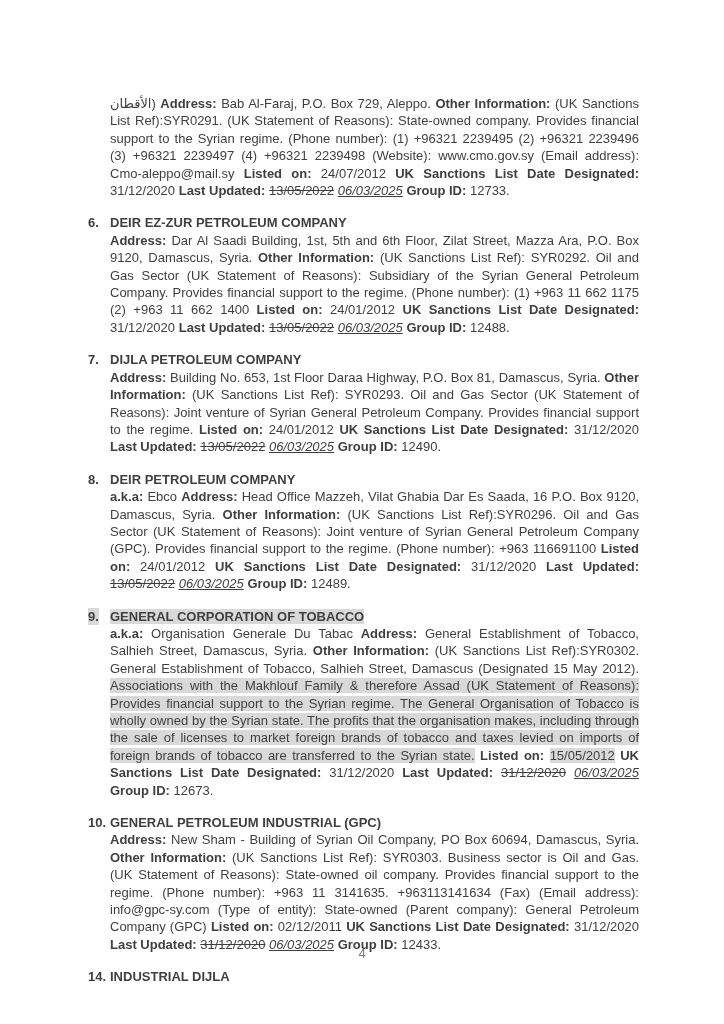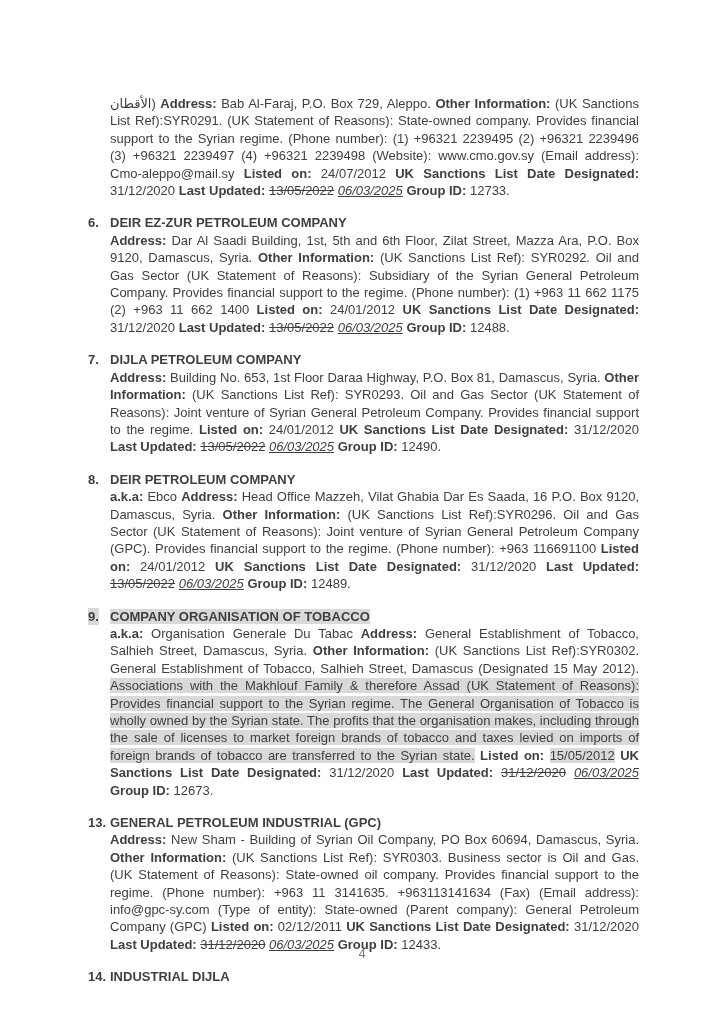--- a/index.html
+++ b/index.html
@@ -79,25 +79,25 @@
           <div class="title"><span>DIJLA PETROLEUM COMPANY</span></div>
           <p class="body"><span class="b">Address:</span><span> Building No. 653, 1st Floor Daraa Highway, P.O. Box 81, Damascus, Syria. </span><span class="b">Other Information:</span><span> (UK Sanctions List Ref): SYR0293. Oil and Gas Sector (UK Statement of Reasons): Joint venture of Syrian General Petroleum Company. Provides financial support to the regime. </span><span class="b">Listed on:</span><span> 24/01/2012 </span><span class="b">UK Sanctions List Date Designated:</span><span> 31/12/2020 </span><span class="b">Last Updated:</span><span> </span><span class="st">13/05/2022</span><span> </span><span class="i u">06/03/2025</span><span> </span><span class="b">Group ID:</span><span> 12490.</span></p>
         </section>
         <section class="entry">
           <span class="num">8.</span>
           <div class="title"><span>DEIR PETROLEUM COMPANY</span></div>
           <p class="body"><span class="b">a.k.a:</span><span> Ebco </span><span class="b">Address:</span><span> Head Office Mazzeh, Vilat Ghabia Dar Es Saada, 16 P.O. Box 9120, Damascus, Syria. </span><span class="b">Other Information:</span><span> (UK Sanctions List Ref):SYR0296. Oil and Gas Sector (UK Statement of Reasons): Joint venture of Syrian General Petroleum Company (GPC). Provides financial support to the regime. (Phone number): +963 116691100 </span><span class="b">Listed on:</span><span> 24/01/2012 </span><span class="b">UK Sanctions List Date Designated:</span><span> 31/12/2020 </span><span class="b">Last Updated:</span><span> </span><span class="st">13/05/2022</span><span> </span><span class="i u">06/03/2025</span><span> </span><span class="b">Group ID:</span><span> 12489.</span></p>
         </section>
         <section class="entry">
           <span class="num hl">9.</span>
-          <div class="title"><span class="hl">COMPANY ORGANISATION OF TOBACCO</span></div>
+          <div class="title"><span class="hl">GENERAL CORPORATION OF TOBACCO</span></div>
           <p class="body"><span class="b">a.k.a:</span><span> Organisation Generale Du Tabac </span><span class="b">Address:</span><span> General Establishment of Tobacco, Salhieh Street, Damascus, Syria. </span><span class="b">Other Information:</span><span> (UK Sanctions List Ref):SYR0302. General Establishment of Tobacco, Salhieh Street, Damascus (Designated 15 May 2012). </span><span class="hl">Associations with the Makhlouf Family &amp; therefore Assad (UK Statement of Reasons): Provides financial support to the Syrian regime. The General Organisation of Tobacco is wholly owned by the Syrian state. The profits that the organisation makes, including through the sale of licenses to market foreign brands of tobacco and taxes levied on imports of foreign brands of tobacco are transferred to the Syrian state.</span><span> </span><span class="b">Listed on:</span><span> </span><span class="hl">15/05/2012</span><span> </span><span class="b">UK Sanctions List Date Designated:</span><span> 31/12/2020 </span><span class="b">Last Updated:</span><span> </span><span class="st">31/12/2020</span><span> </span><span class="i u">06/03/2025</span><span> </span><span class="b">Group ID:</span><span> 12673.</span></p>
         </section>
         <section class="entry">
-          <span class="num">13.</span>
+          <span class="num">10.</span>
           <div class="title"><span>GENERAL PETROLEUM INDUSTRIAL (GPC)</span></div>
           <p class="body"><span class="b">Address:</span><span> New Sham - Building of Syrian Oil Company, PO Box 60694, Damascus, Syria. </span><span class="b">Other Information:</span><span> (UK Sanctions List Ref): SYR0303. Business sector is Oil and Gas. (UK Statement of Reasons): State-owned oil company. Provides financial support to the regime. (Phone number): +963 11 3141635. +963113141634 (Fax) (Email address): info@gpc-sy.com (Type of entity): State-owned (Parent company): General Petroleum Company (GPC) </span><span class="b">Listed on:</span><span> 02/12/2011 </span><span class="b">UK Sanctions List Date Designated:</span><span> 31/12/2020 </span><span class="b">Last Updated:</span><span> </span><span class="st">31/12/2020</span><span> </span><span class="i u">06/03/2025</span><span> </span><span class="b">Group ID:</span><span> 12433.</span></p>
         </section>
         <section class="entry">
           <span class="num">14.</span>
           <div class="title"><span>INDUSTRIAL DIJLA</span></div>
         </section>
       </div>
   </div>
   <div class="footer">4</div>

